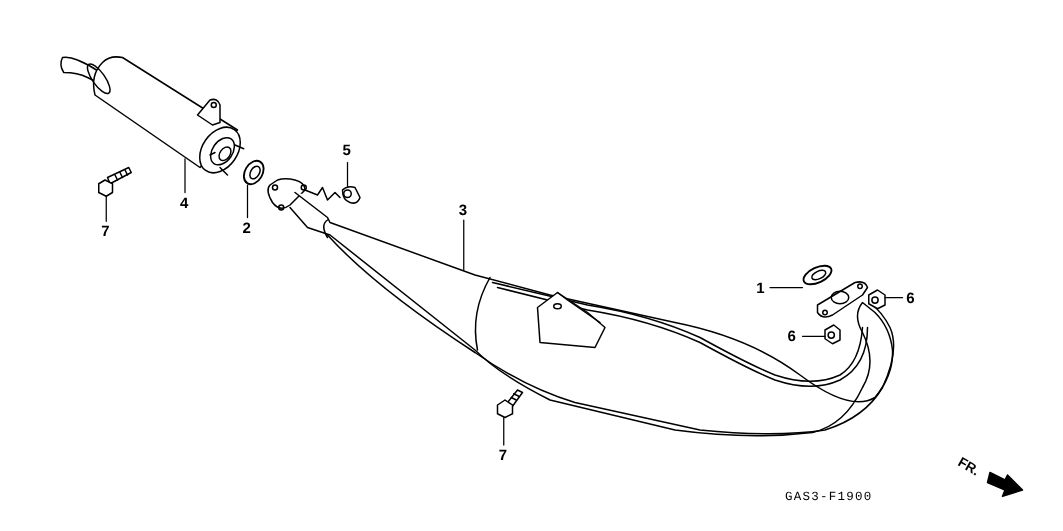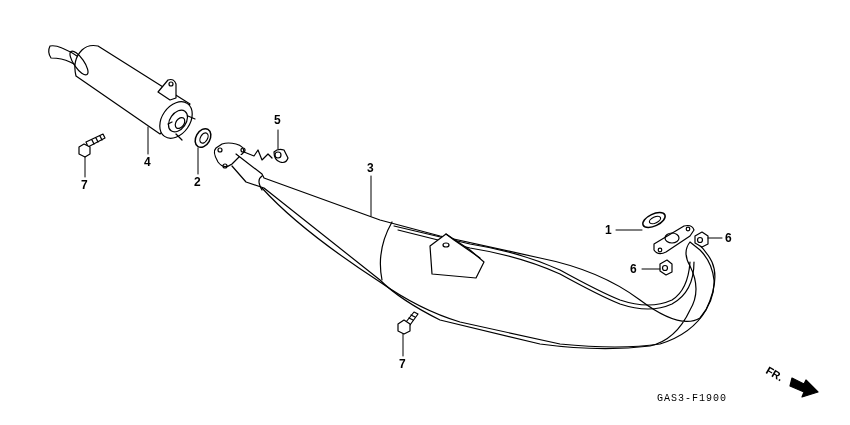--- a/index.html
+++ b/index.html
@@ -1,19 +1,19 @@
 <!DOCTYPE html>
 <html><head>
   <meta charset="utf-8">
   <style>
     html, body { margin: 0; padding: 0; background: #ffffff; }
     body { width: 850px; height: 425px; overflow: hidden; position: relative; font-family: "Liberation Sans", sans-serif; }
     #diagram { position: absolute; left: 0; top: 0; width: 850px; height: 425px; }
     .callout-label { position: absolute; font-family: "Liberation Sans", sans-serif; font-weight: bold; font-size: 12px; color: #000; line-height: 1; }
-    .diagram-code { position: absolute; left: 657px; top: 393px; font-family: "Liberation Mono", monospace; font-size: 10px; letter-spacing: 1px; color: #000; }
+    .diagram-code { position: absolute; left: 628px; top: 393px; font-family: "Liberation Mono", monospace; font-size: 10px; letter-spacing: 1px; color: #000; }
     .front-label { position: absolute; left: 770px; top: 364px; font-family: "Liberation Sans", sans-serif; font-weight: bold; font-size: 11px; color: #000; transform: rotate(30deg); transform-origin: left top; }
   </style>
 </head>
 <body>
 
 <svg id="diagram" viewBox="0 0 850 425" xmlns="http://www.w3.org/2000/svg" fill="none" stroke="#000" stroke-width="1.2" stroke-linejoin="round" stroke-linecap="round">
 
   <g>
 
     <path d="M50 46 Q47 52 51 58 Q62 58 70 62 L78 66 L80 58 Q72 52 62 48 Q55 45 50 46 Z" fill="#fff"></path>

